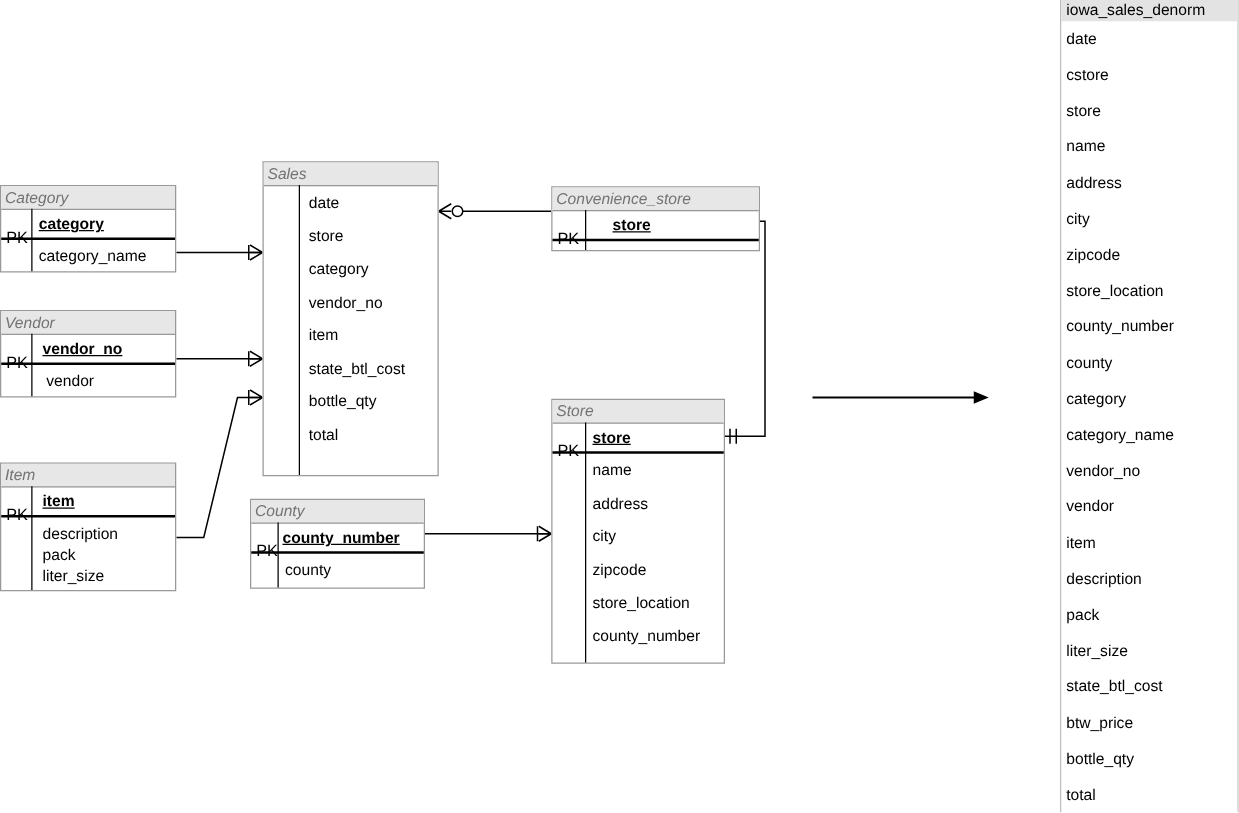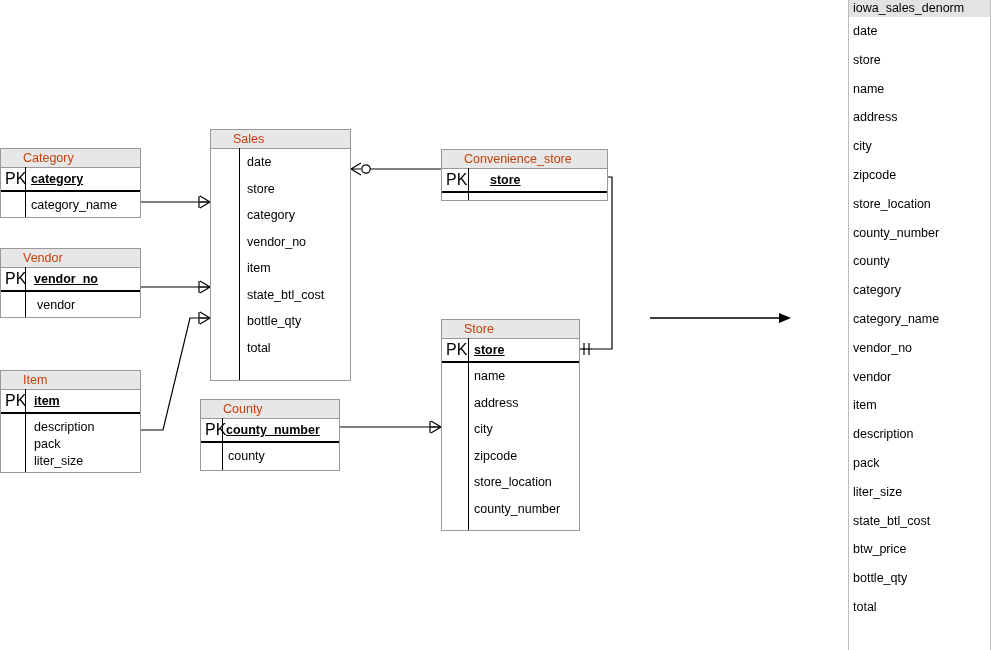--- a/index.html
+++ b/index.html
@@ -26,37 +26,38 @@
     position: absolute;
     box-sizing: border-box;
     border: 1px solid #999999;
     background: #ffffff;
   }
   .entity-title {
     background: #e7e7e7;
     border-bottom: 1px solid #999999;
     height: 18px;
     line-height: 18px;
-    padding-left: 22px;
-    font-size: 12.5px;
-    white-space: nowrap;
-    color: #c2410c;
+    padding-left: 3px;
+    font-size: 12.5px;
+    white-space: nowrap;
+    color: #737373;
+    font-style: italic;
   }
   .pk-row {
     position: relative;
     height: 22px;
     line-height: 22px;
     border-bottom: 2px solid #000000;
     white-space: nowrap;
   }
   .pk-label {
     position: absolute;
     left: 4px;
-    top: 0;
-    font-size: 16px;
+    top: 11px;
+    font-size: 13px;
   }
   .pk-name {
     position: absolute;
     top: 0;
     font-weight: bold;
     text-decoration: underline;
     font-size: 12.5px;
   }
   
   .col-divider {
@@ -265,20 +266,21 @@
       <li class="attr" style="padding-left:32px;">zipcode</li>
       <li class="attr" style="padding-left:32px;">store_location</li>
       <li class="attr" style="padding-left:32px;">county_number</li>
     </ul>
   </div>
 
   <div id="denorm">
     <div class="denorm-title">iowa_sales_denorm</div>
     <ul>
       <li>date</li>
+      <li>cstore</li>
       <li>store</li>
       <li>name</li>
       <li>address</li>
       <li>city</li>
       <li>zipcode</li>
       <li>store_location</li>
       <li>county_number</li>
       <li>county</li>
       <li>category</li>
       <li>category_name</li>

